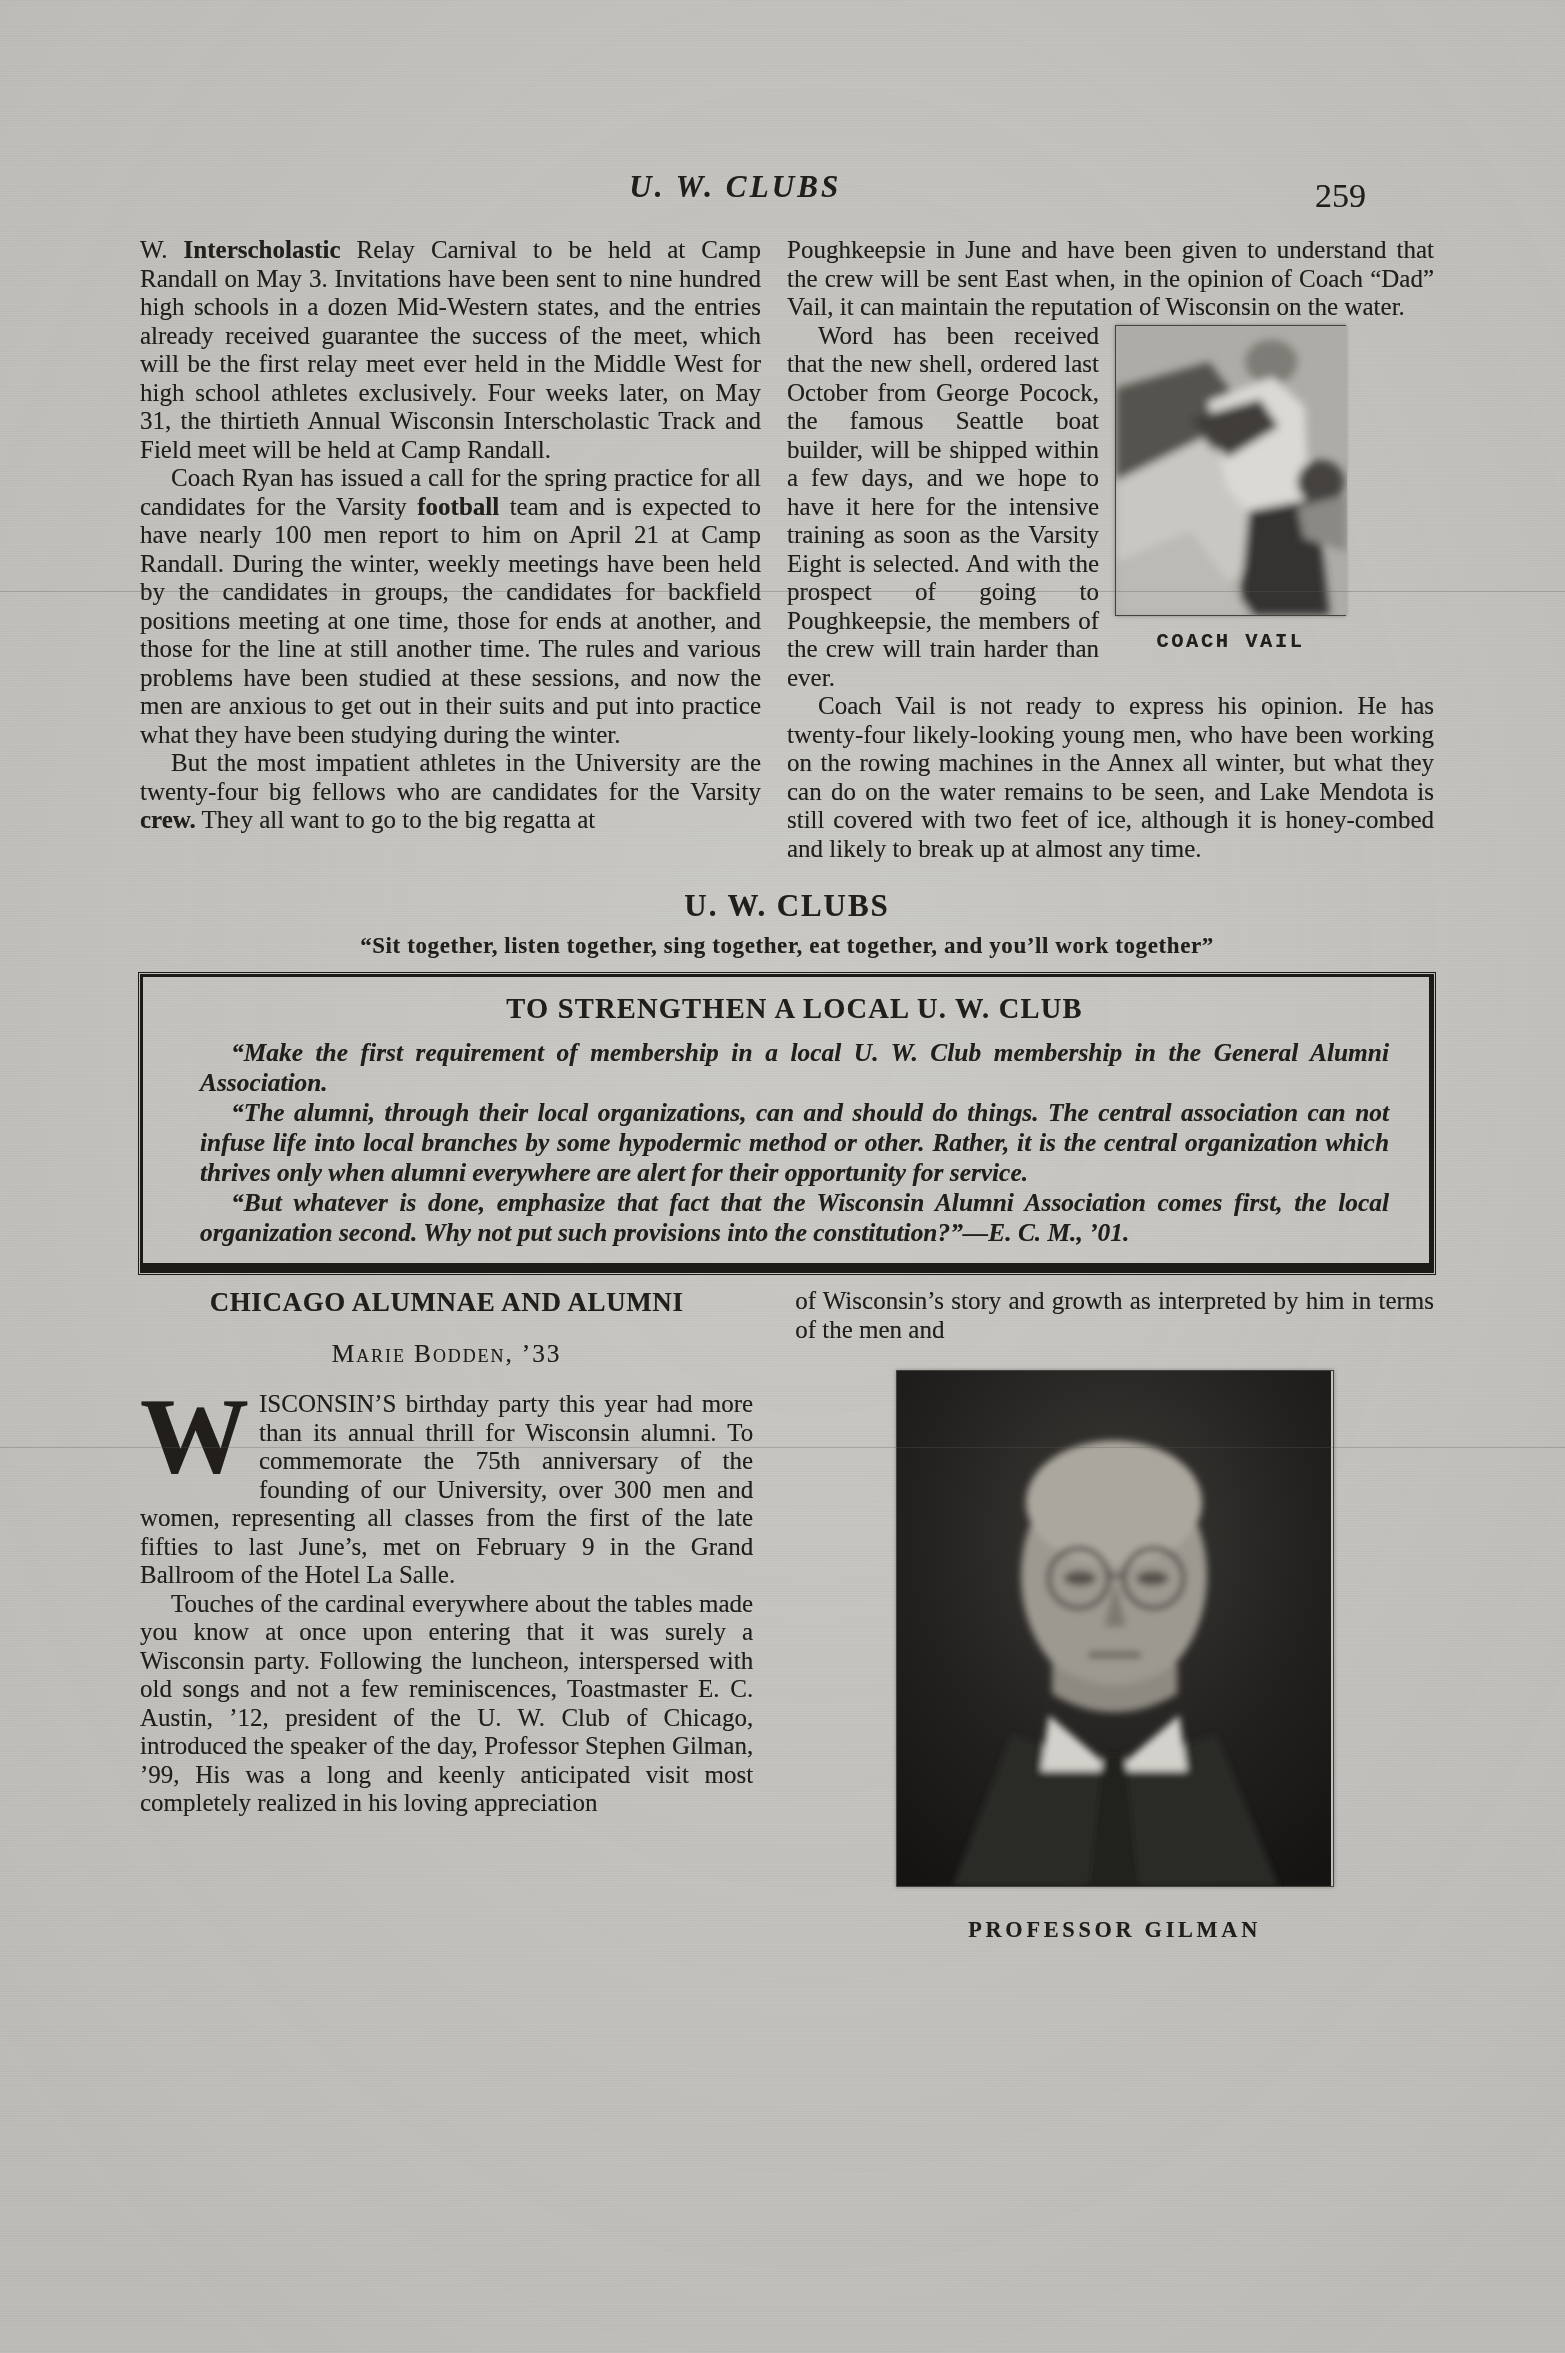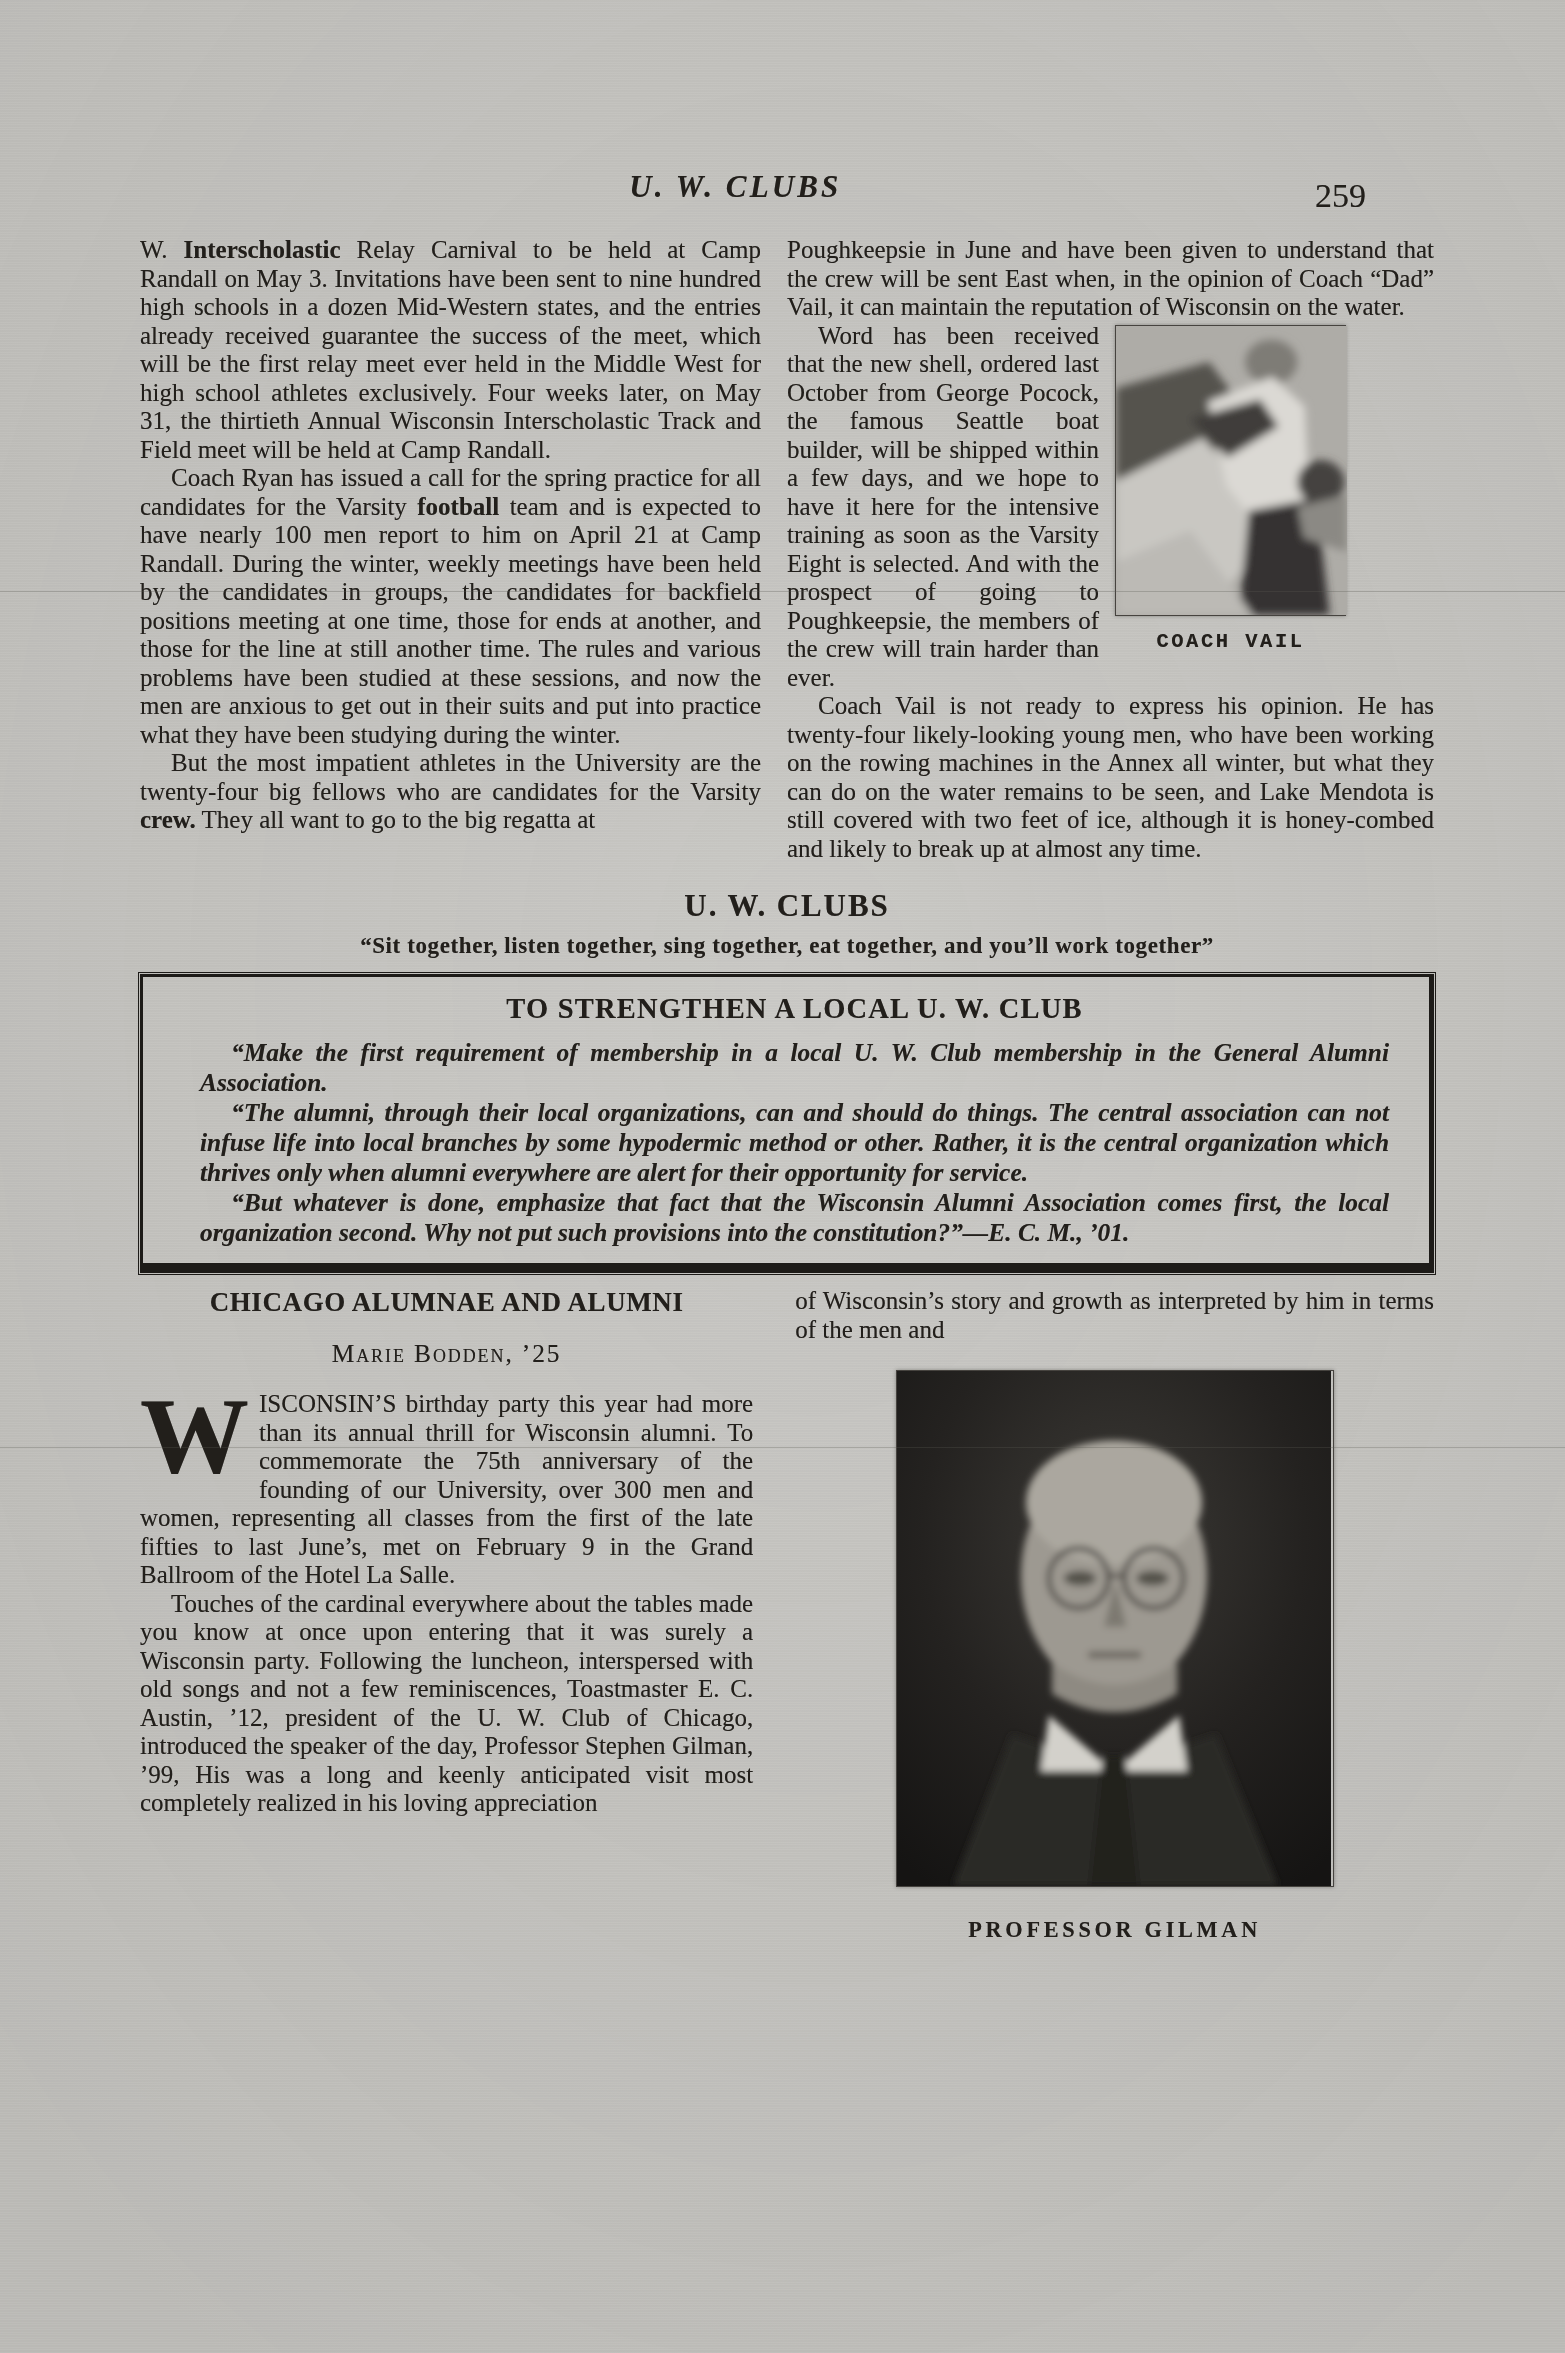--- a/index.html
+++ b/index.html
@@ -135,21 +135,21 @@
   <div class="box">
     <div class="box-title">TO STRENGTHEN A LOCAL U. W. CLUB</div>
     <p>“Make the first requirement of membership in a local U. W. Club membership in the General Alumni Association.</p>
     <p>“The alumni, through their local organizations, can and should do things.  The central association can not infuse life into local branches by some hypodermic method or other.  Rather, it is the central organization which thrives only when alumni everywhere are alert for their opportunity for service.</p>
     <p>“But whatever is done, emphasize that fact that the Wisconsin Alumni Association comes first, the local organization second.   Why not put such provisions into the constitution?”—E. C. M., ’01.</p>
   </div>
 
   <div class="cols2">
     <div class="col-left">
       <div class="chicago-head">CHICAGO ALUMNAE AND ALUMNI</div>
-      <div class="byline">Marie Bodden, ’25</div>
+      <div class="byline">Marie Bodden, ’33</div>
       <p class="chicago-p1"><span class="dropcap">W</span><span>ISCONSIN’S birthday party this year had more than its annual thrill for Wisconsin alumni.  To commemorate the 75th anniversary of the founding of our University, over 300 men and women, representing all classes from the first of the late fifties to last June’s, met on February 9 in the Grand Ballroom of the Hotel La Salle.</span></p>
       <p class="indent" style="clear:left">Touches of the cardinal everywhere about the tables made you know at once upon entering that it was surely a Wisconsin party.  Following the luncheon, interspersed with old songs and not a few reminiscences, Toastmaster E. C. Austin, ’12, president of the U. W. Club of Chicago, introduced the speaker of the day, Professor Stephen Gilman, ’99,  His was a long and keenly anticipated visit most completely realized in his loving appreciation</p>
     </div>
 
     <div class="col-right">
       <p>of Wisconsin’s story and growth as interpreted by him in terms of the men and</p>
 
       <figure class="gilman">
         <span class="photo-frame">
           <svg viewBox="0 0 700 830" preserveAspectRatio="none" aria-hidden="true">

